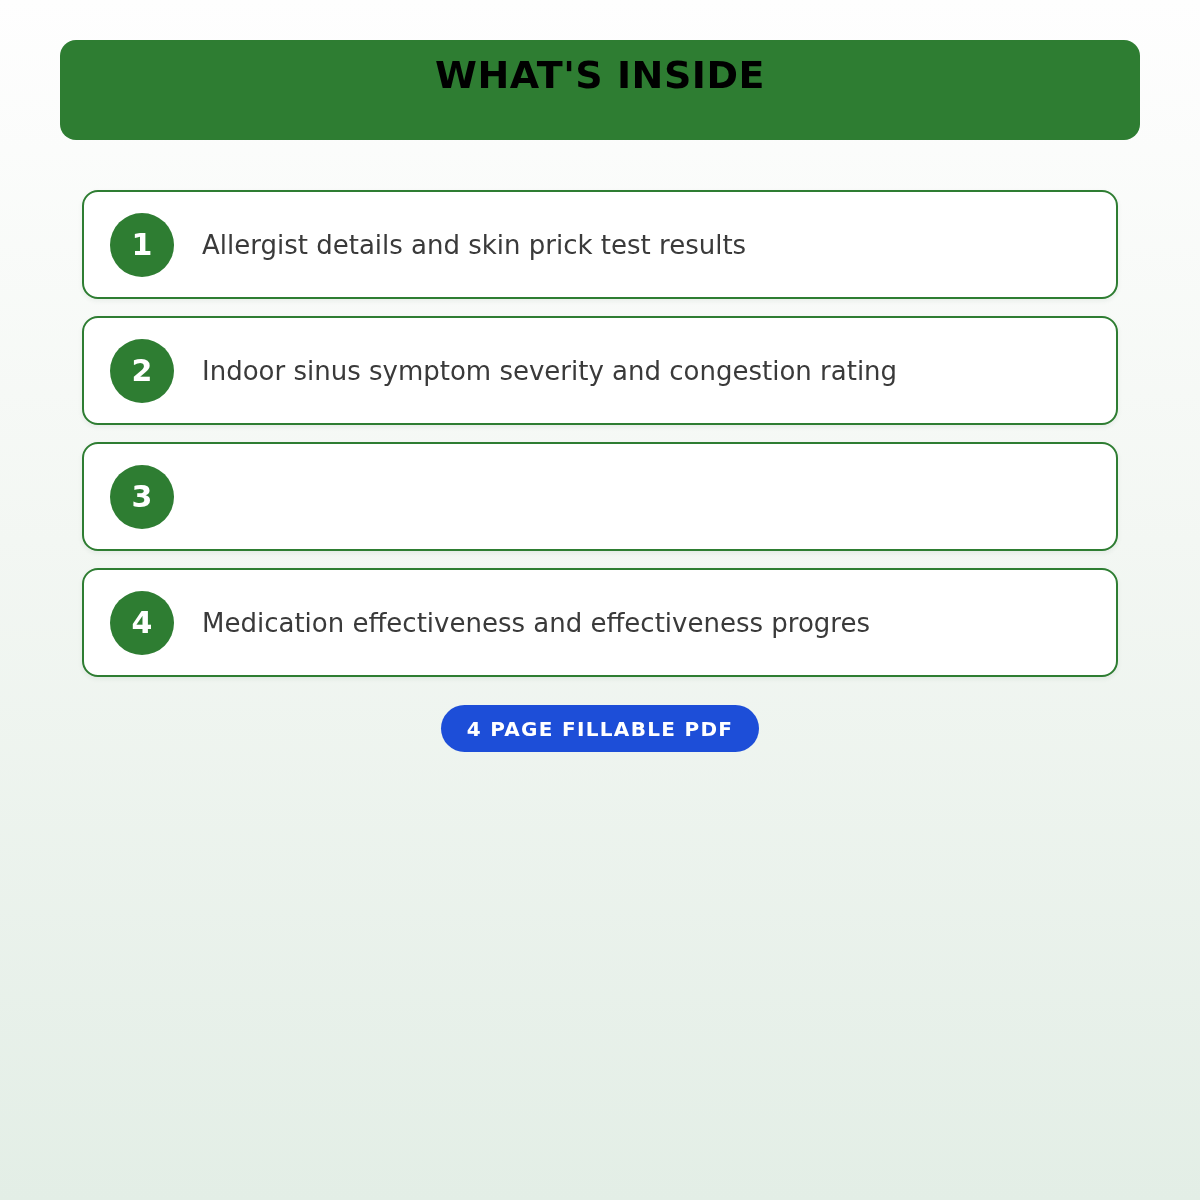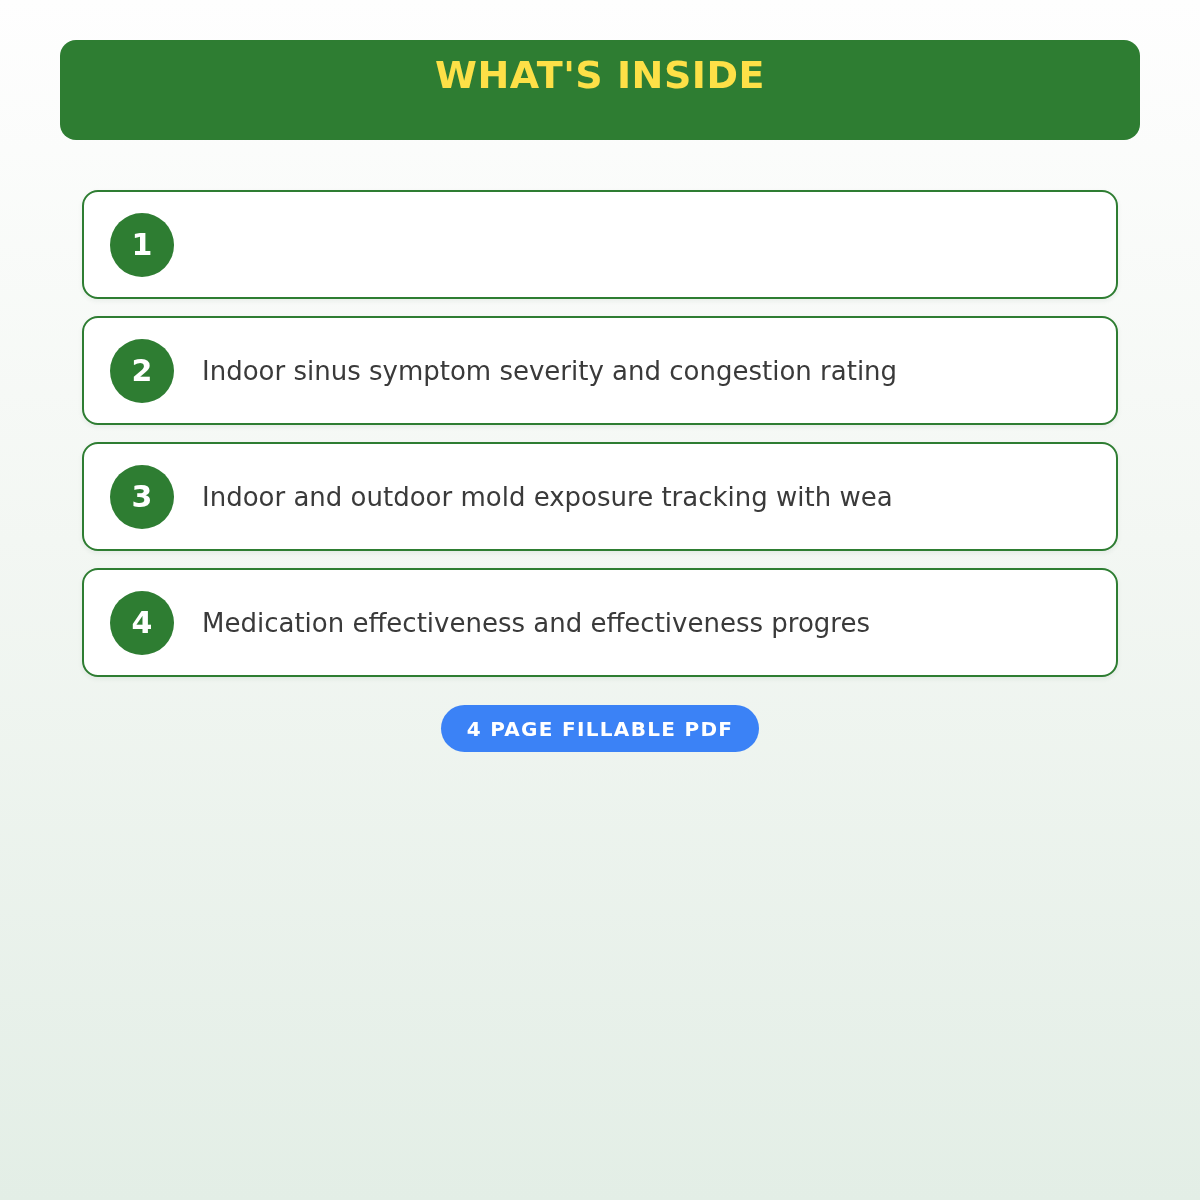--- a/index.html
+++ b/index.html
@@ -17,21 +17,21 @@
   .header-banner {
     margin: 40px 60px 0 60px;
     height: 100px;
     background: #2e7d32;
     border-radius: 16px;
     box-sizing: border-box;
     padding-top: 13px;
     text-align: center;
   }
   .page-title {
-    color: #fde047;
+    color: #000000;
     font-size: 38px;
     font-weight: bold;
     letter-spacing: 0.5px;
     line-height: 1.16;
   }
 
   .items-list {
     margin: 50px 82px 0 82px;
   }
   .list-item {
@@ -66,51 +66,51 @@
     white-space: nowrap;
     overflow: hidden;
   }
 
   .badge-row {
     text-align: center;
     margin-top: 28px;
   }
   .pdf-badge {
     display: inline-block;
-    background: #3b82f6;
+    background: #1d4ed8;
     color: #ffffff;
     font-size: 20px;
     font-weight: bold;
     letter-spacing: 1.3px;
     line-height: 1;
     padding: 14px 26px 13px 26px;
     border-radius: 24px;
   }
 </style>
 </head>
 <body>
 
 <div class="header-banner">
   <div class="page-title">WHAT'S INSIDE</div>
 </div>
 
 <div class="items-list">
 
   <div class="list-item">
     <div class="item-number-badge">1</div>
+    <div class="item-text">Allergist details and skin prick test results</div>
   </div>
 
   <div class="list-item">
     <div class="item-number-badge">2</div>
     <div class="item-text">Indoor sinus symptom severity and congestion rating</div>
   </div>
 
   <div class="list-item">
     <div class="item-number-badge">3</div>
-    <div class="item-text">Indoor and outdoor mold exposure tracking with wea</div>
   </div>
 
   <div class="list-item">
     <div class="item-number-badge">4</div>
     <div class="item-text">Medication effectiveness and effectiveness progres</div>
   </div>
 
 </div>
 
 <div class="badge-row">

